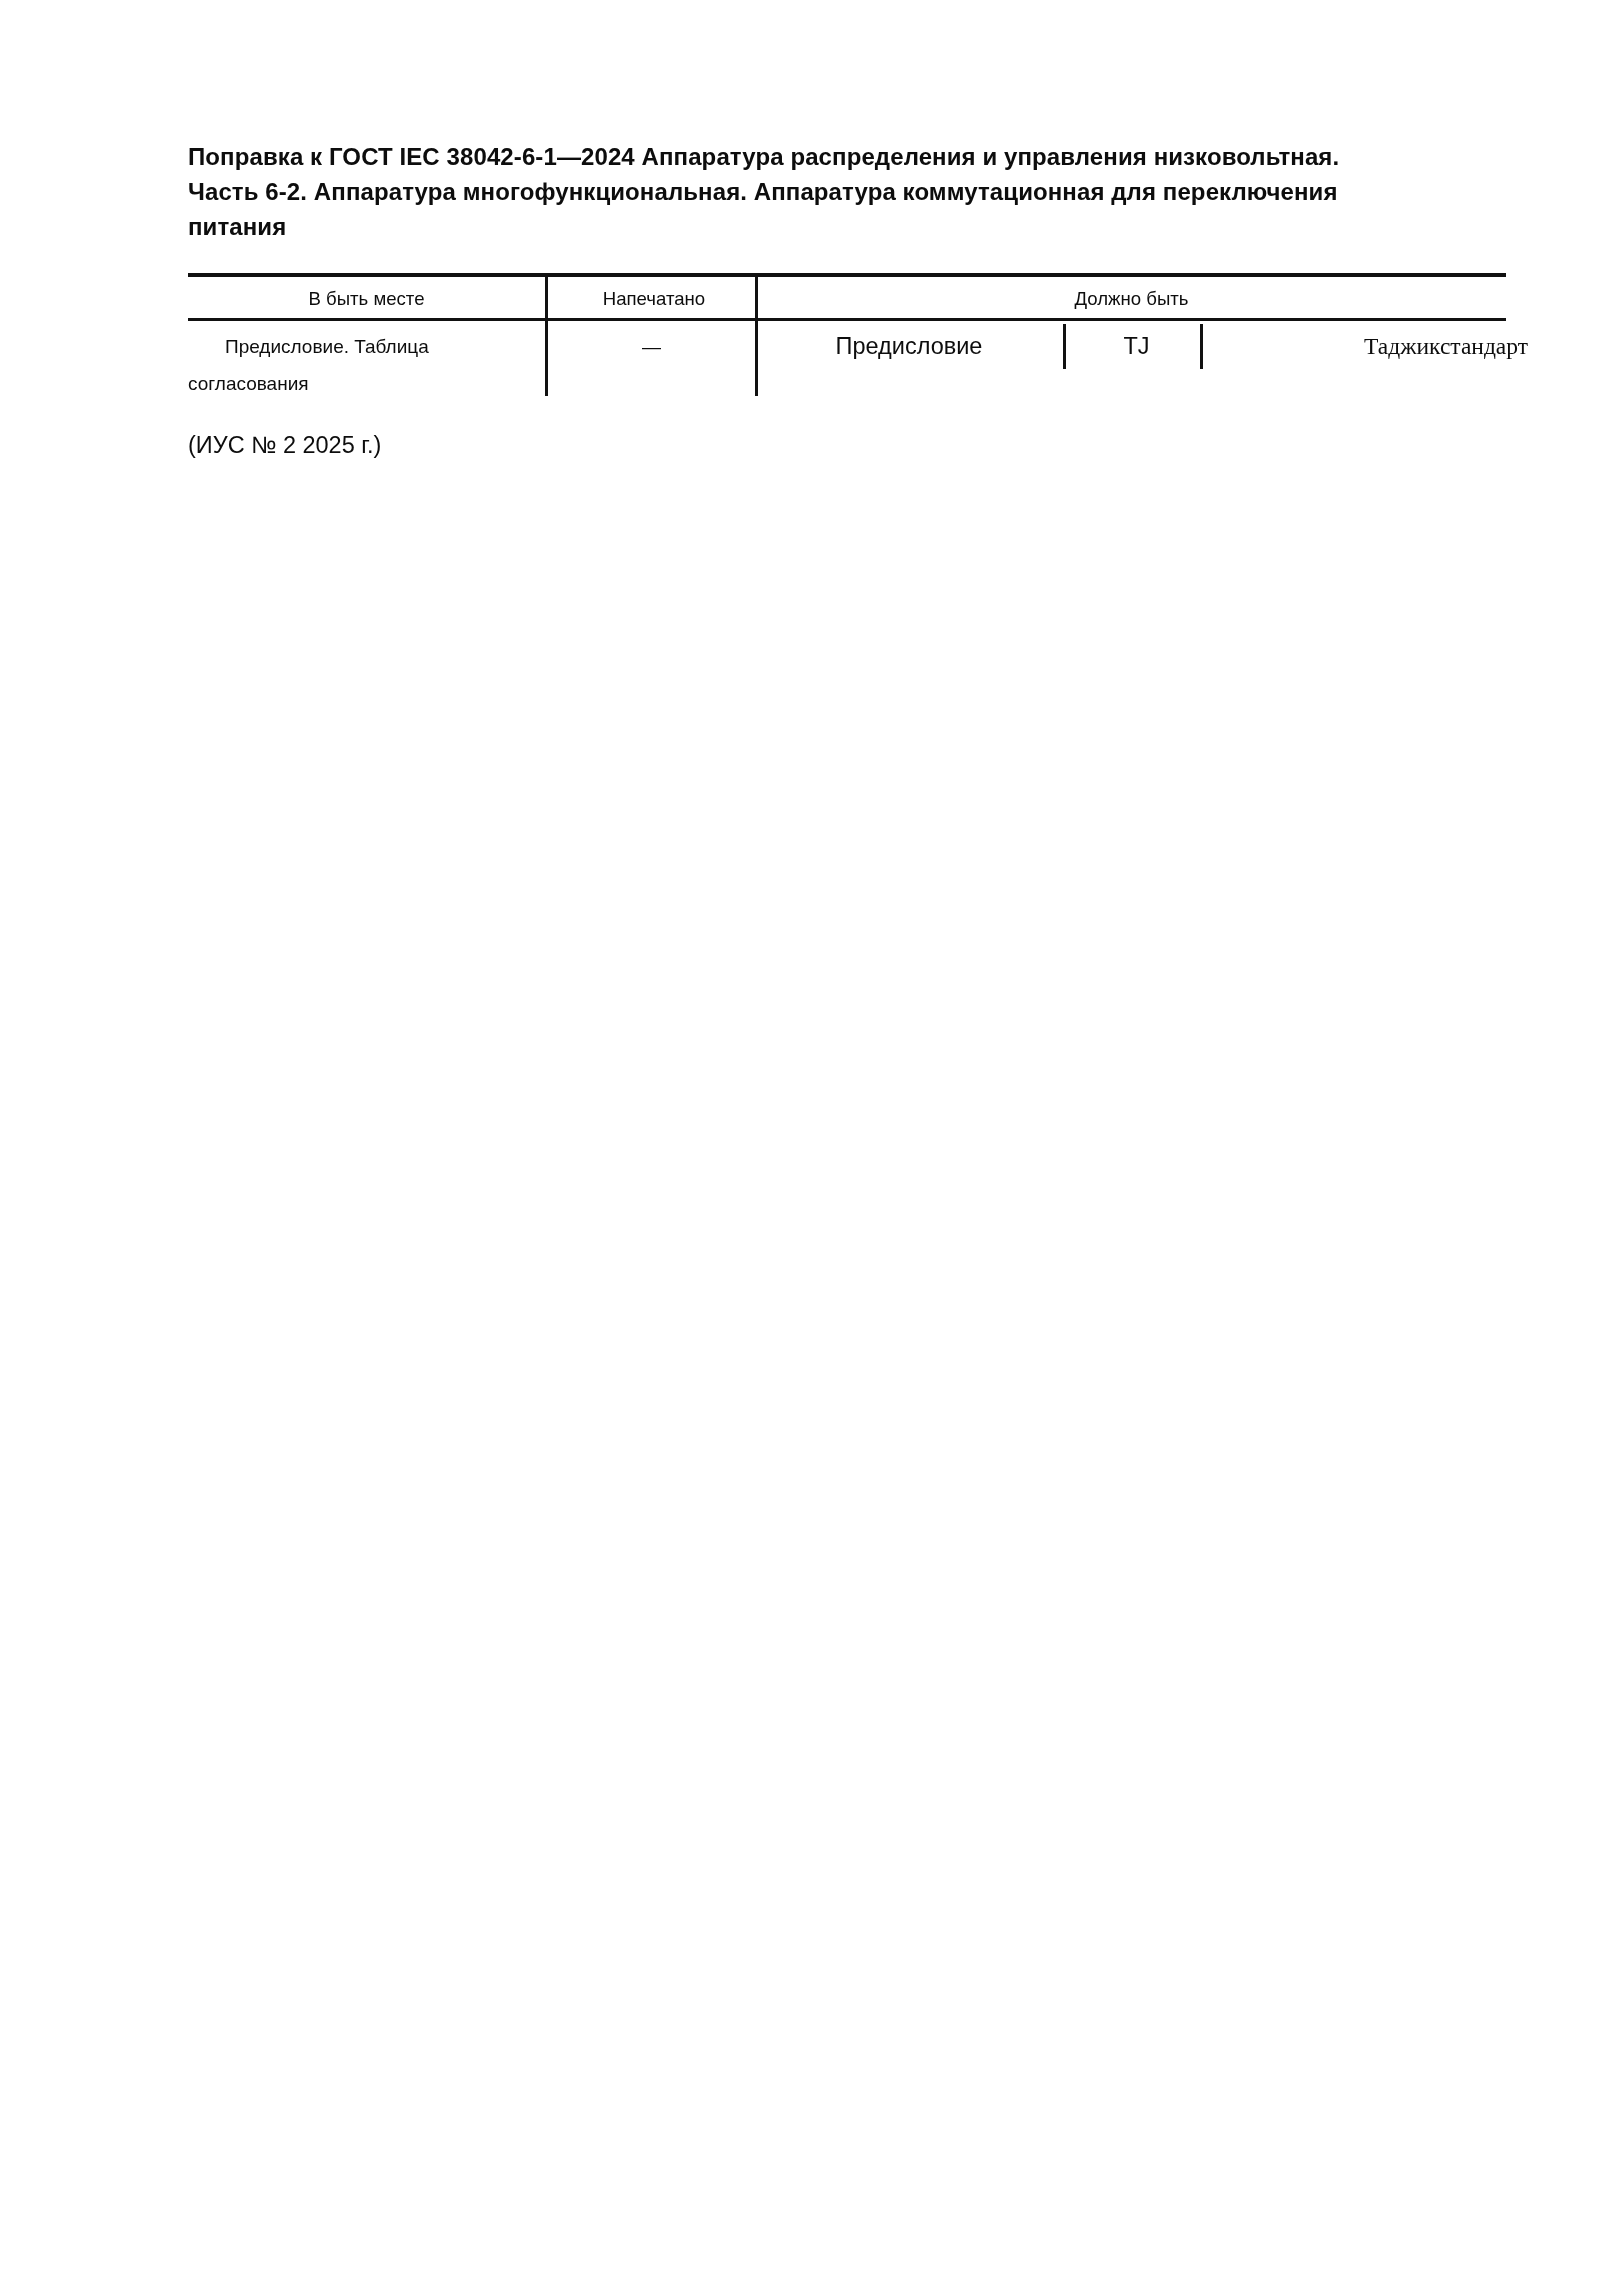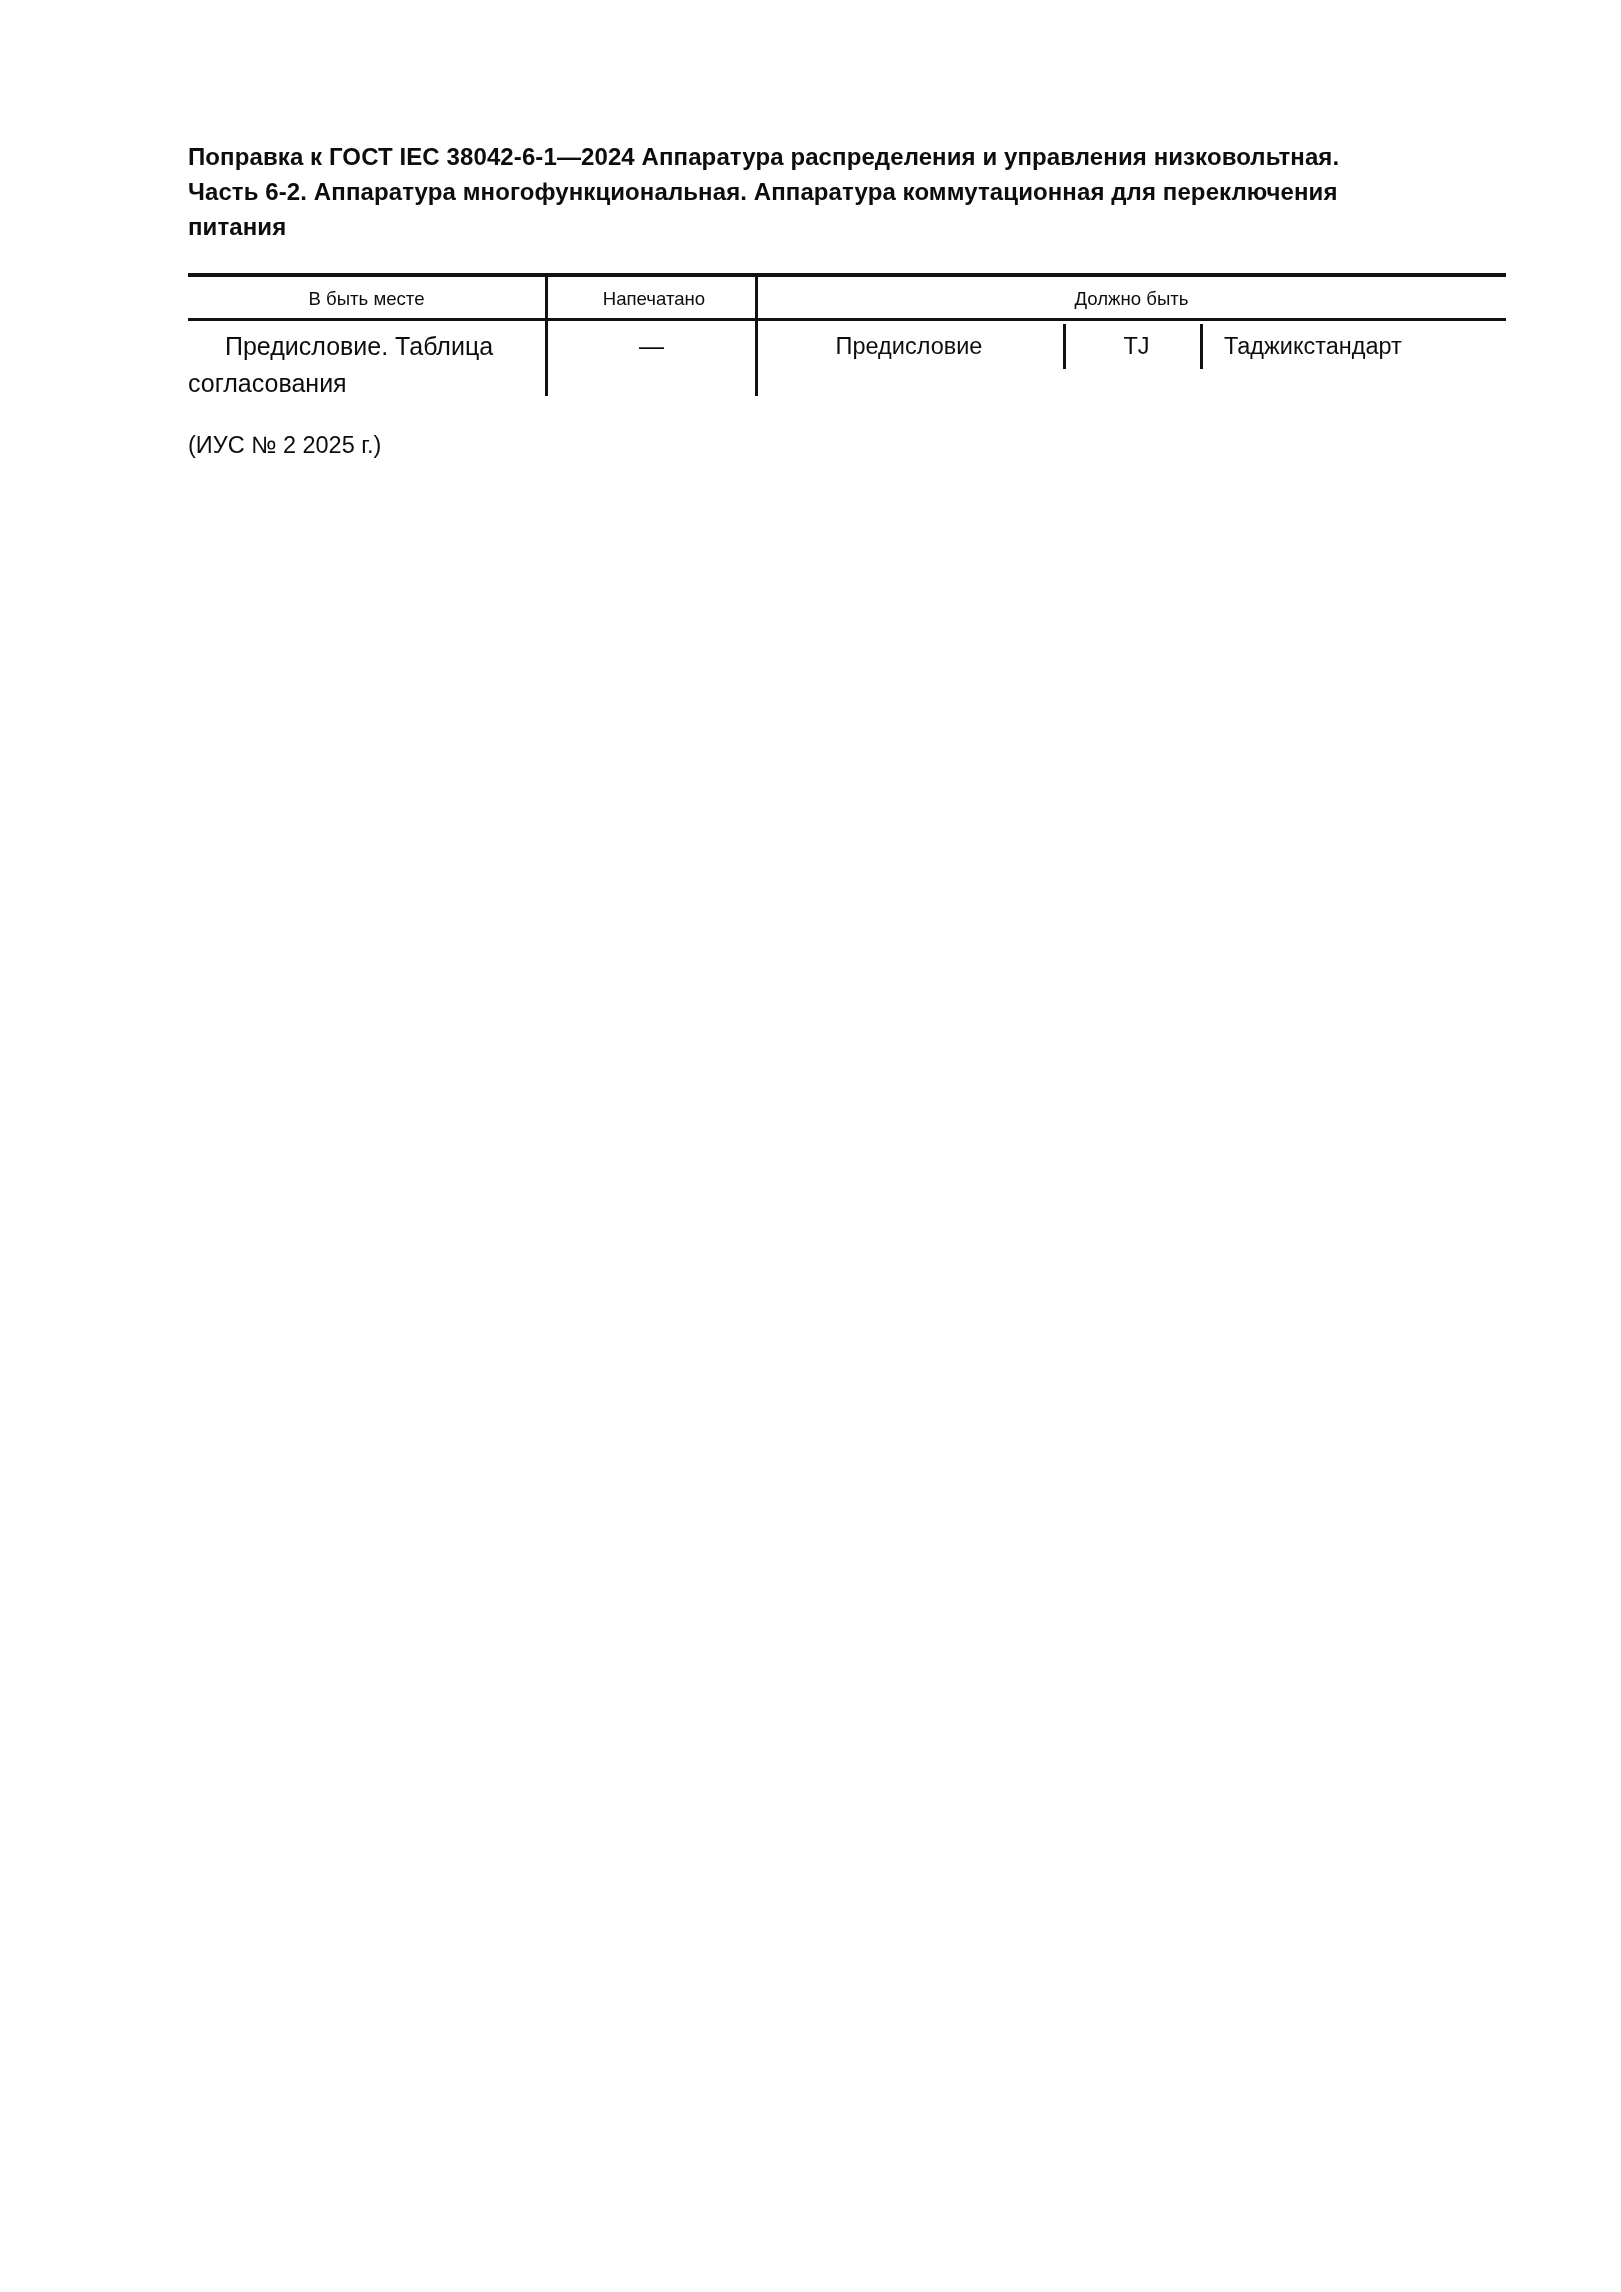--- a/index.html
+++ b/index.html
@@ -71,21 +71,21 @@
     line-height: 39px;
     text-align: center;
     white-space: nowrap;
   }
   .hdr-where { left: 0px;   width: 357px; }
   .hdr-print { left: 356px; width: 220px; }
   .hdr-shall { left: 569px; width: 749px; }
 
   .cell {
     position: absolute;
-    font-size: 25px;
+    font-size: 19px;
     line-height: 37px;
   }
   .cell-where {
     left: 0px;
     top: 55px;
     width: 349px;
     text-align: left;
     text-indent: 37px;
   }
   .cell-printed {
@@ -117,27 +117,28 @@
     left: 316px;
     top: 0px;
     width: 127px;
     text-align: center;
     font-size: 23.5px;
     line-height: 37px;
     white-space: nowrap;
   }
   .shall-body {
     position: absolute;
-    left: 467px;
+    left: 477px;
     top: 0px;
     width: 294px;
-    text-align: left;
+    text-align: right;
     font-size: 23.5px;
     line-height: 37px;
     white-space: nowrap;
+    font-family: Liberation Serif, serif;
   }
   .sep-bar {
     position: absolute;
     width: 2.9px;
     height: 45px;
     top: -3.9px;
     background: #111111;
   }
   .sep-bar-1 { left: 306px; }
   .sep-bar-2 { left: 443px; }

